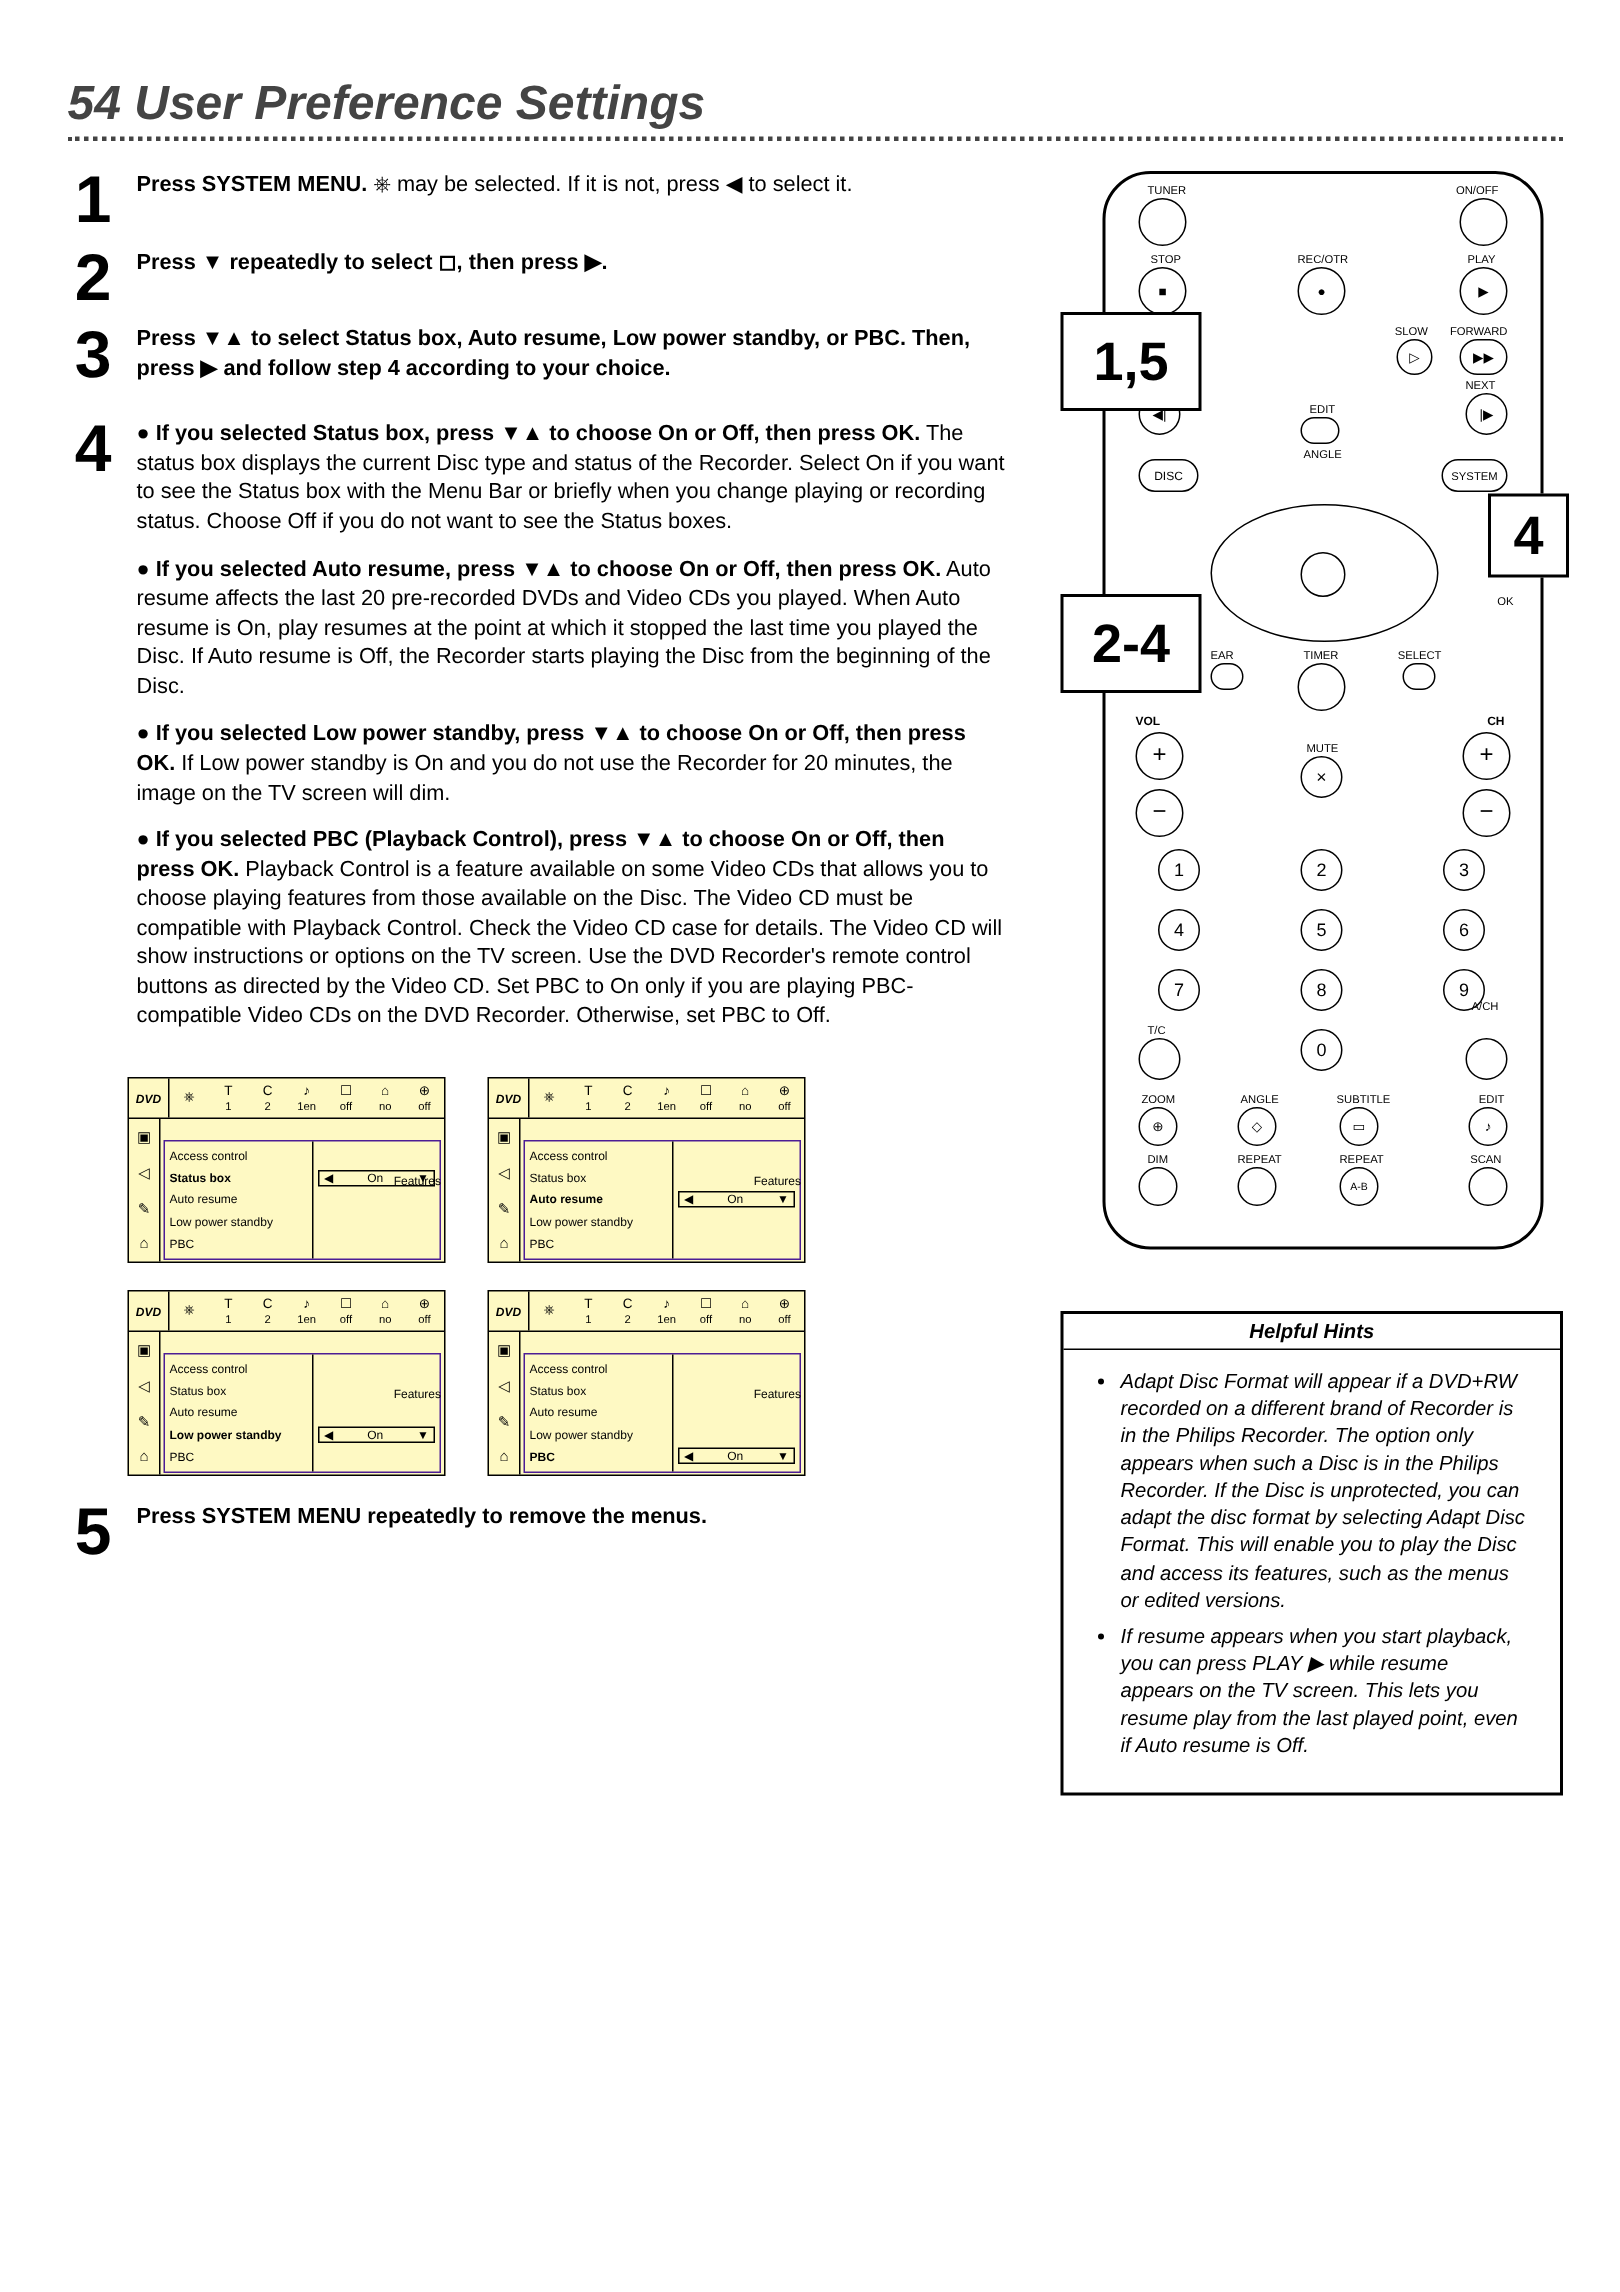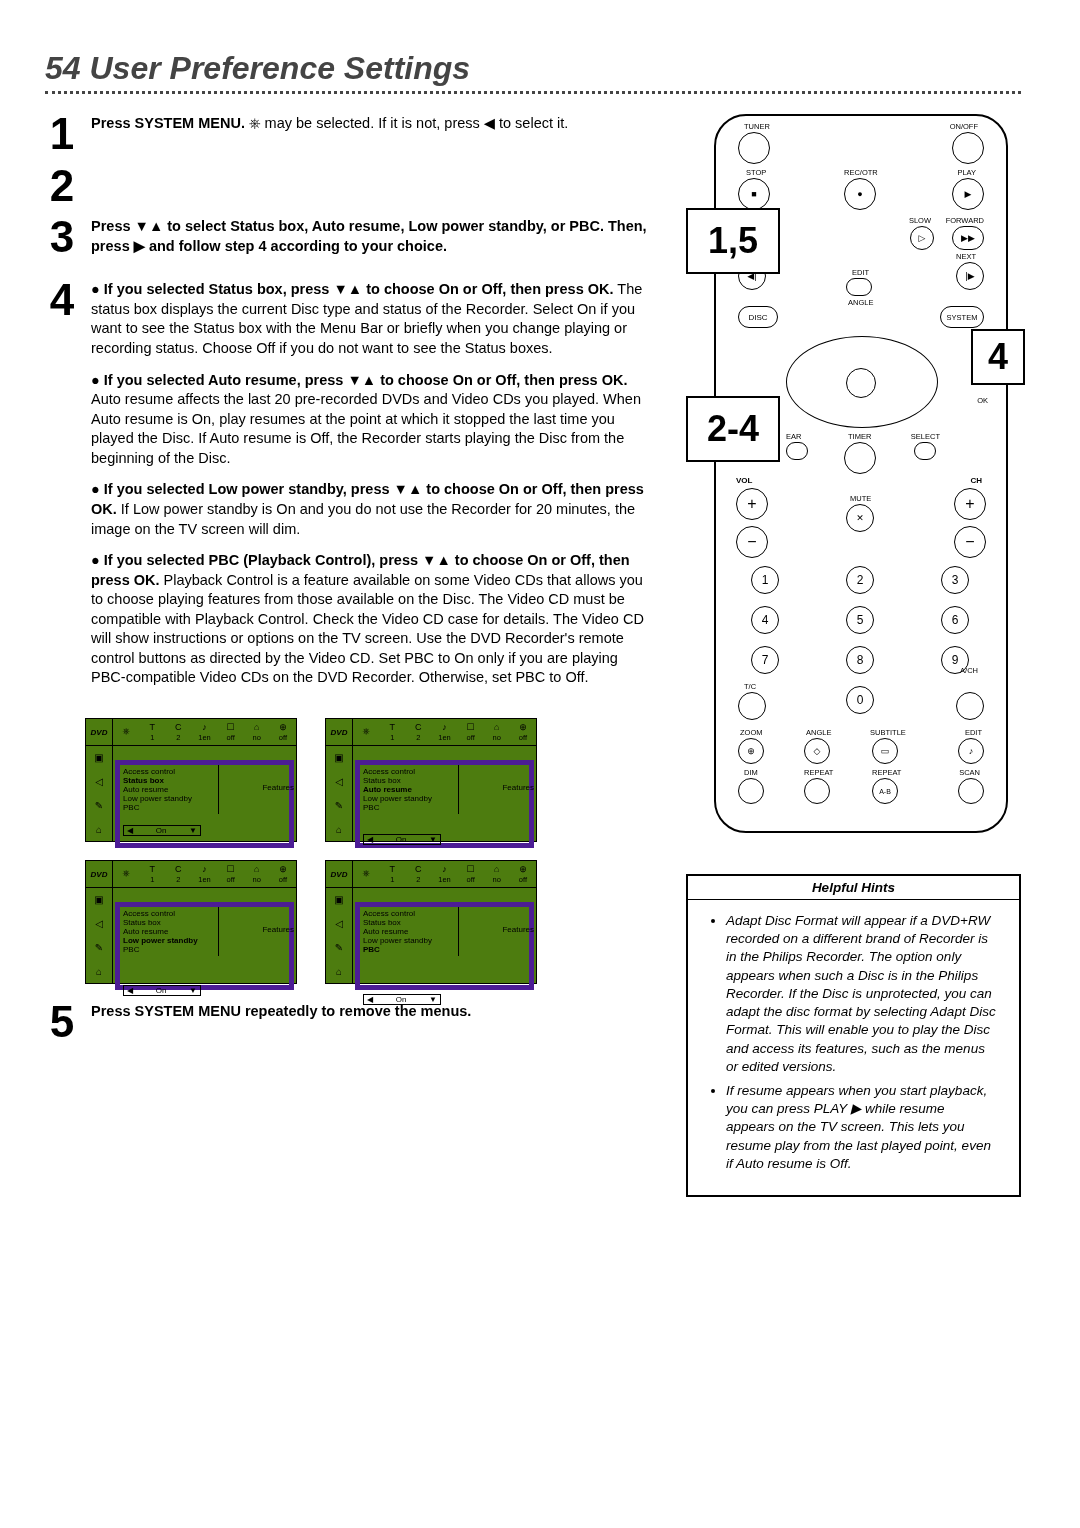--- a/index.html
+++ b/index.html
@@ -4,21 +4,21 @@
 <style>
   body {
     margin: 0;
     padding: 0;
     font-family: Arial, Helvetica, sans-serif;
     background: #fff;
     color: #000;
     width: 1080px;
   }
   .page {
-    padding: 50px 59px 40px 45px;
+    padding: 50px 38px 40px 45px;
     position: relative;
   }
   .title {
     font-size: 32px;
     font-style: italic;
     font-weight: bold;
     color: #444;
     margin-bottom: 4px;
   }
   .title .pagenum {
@@ -116,21 +116,21 @@
   .menus {
     display: flex;
     flex-wrap: wrap;
     gap: 18px 28px;
     margin: 18px 0 18px 40px;
   }
   .menu {
     width: 210px;
     border: 1px solid #000;
     font-size: 9px;
-    background: #4d7c0f;
+    background: #fef9c3;
     position: relative;
   }
   .menu .top {
     display: flex;
     border-bottom: 1px solid #000;
     height: 26px;
   }
   .menu .top .dvdlogo {
     width: 26px;
     border-right: 1px solid #000;
@@ -156,25 +156,24 @@
   }
   .menu .inner {
     flex:1;
     position:relative;
     padding: 2px 2px;
   }
   .menu .feat {
     position:absolute; right:2px; top:1px; font-size:8px;margin-top:36px;
   }
   .menu .listblock {
-    border:5px solid #4c1d95;
+    border:1px solid #4c1d95;
     display:flex;
     margin-top: 12px;
     height: 78px;
-    flex-direction: column;
   }
   .menu .listnames {
     width: 92px;
     border-right:1px solid #000;
     padding: 2px 3px;
     display:flex;flex-direction:column;justify-content:space-around;
   }
   .menu .listnames div { white-space:nowrap; font-size:8px; }
   .menu .listvals {
     flex:1;
@@ -226,20 +225,23 @@
     <div class="left">
       <div id="steps-top">
           <div class="step">
             <div class="num">1</div>
             <div class="body">
               <p><span class="b">Press SYSTEM MENU.</span> <span class="tri">⎈</span> may be selected. If it is not, press <span class="tri">◀</span> to select it.</p>
             </div>
           </div>
           <div class="step">
             <div class="num">2</div>
+            <div class="body">
+              <p><span class="b">Press <span class="tri">▼</span> repeatedly to select <span class="tri">◻</span>, then press <span class="tri">▶</span>.</span></p>
+            </div>
           </div>
           <div class="step">
             <div class="num">3</div>
             <div class="body">
               <p><span class="b">Press <span class="tri">▼▲</span> to select Status box, Auto resume, Low power standby, or PBC. Then, press <span class="tri">▶</span> and follow step 4 according to your choice.</span></p>
             </div>
           </div>
           <div class="step">
             <div class="num">4</div>
             <div class="body">

